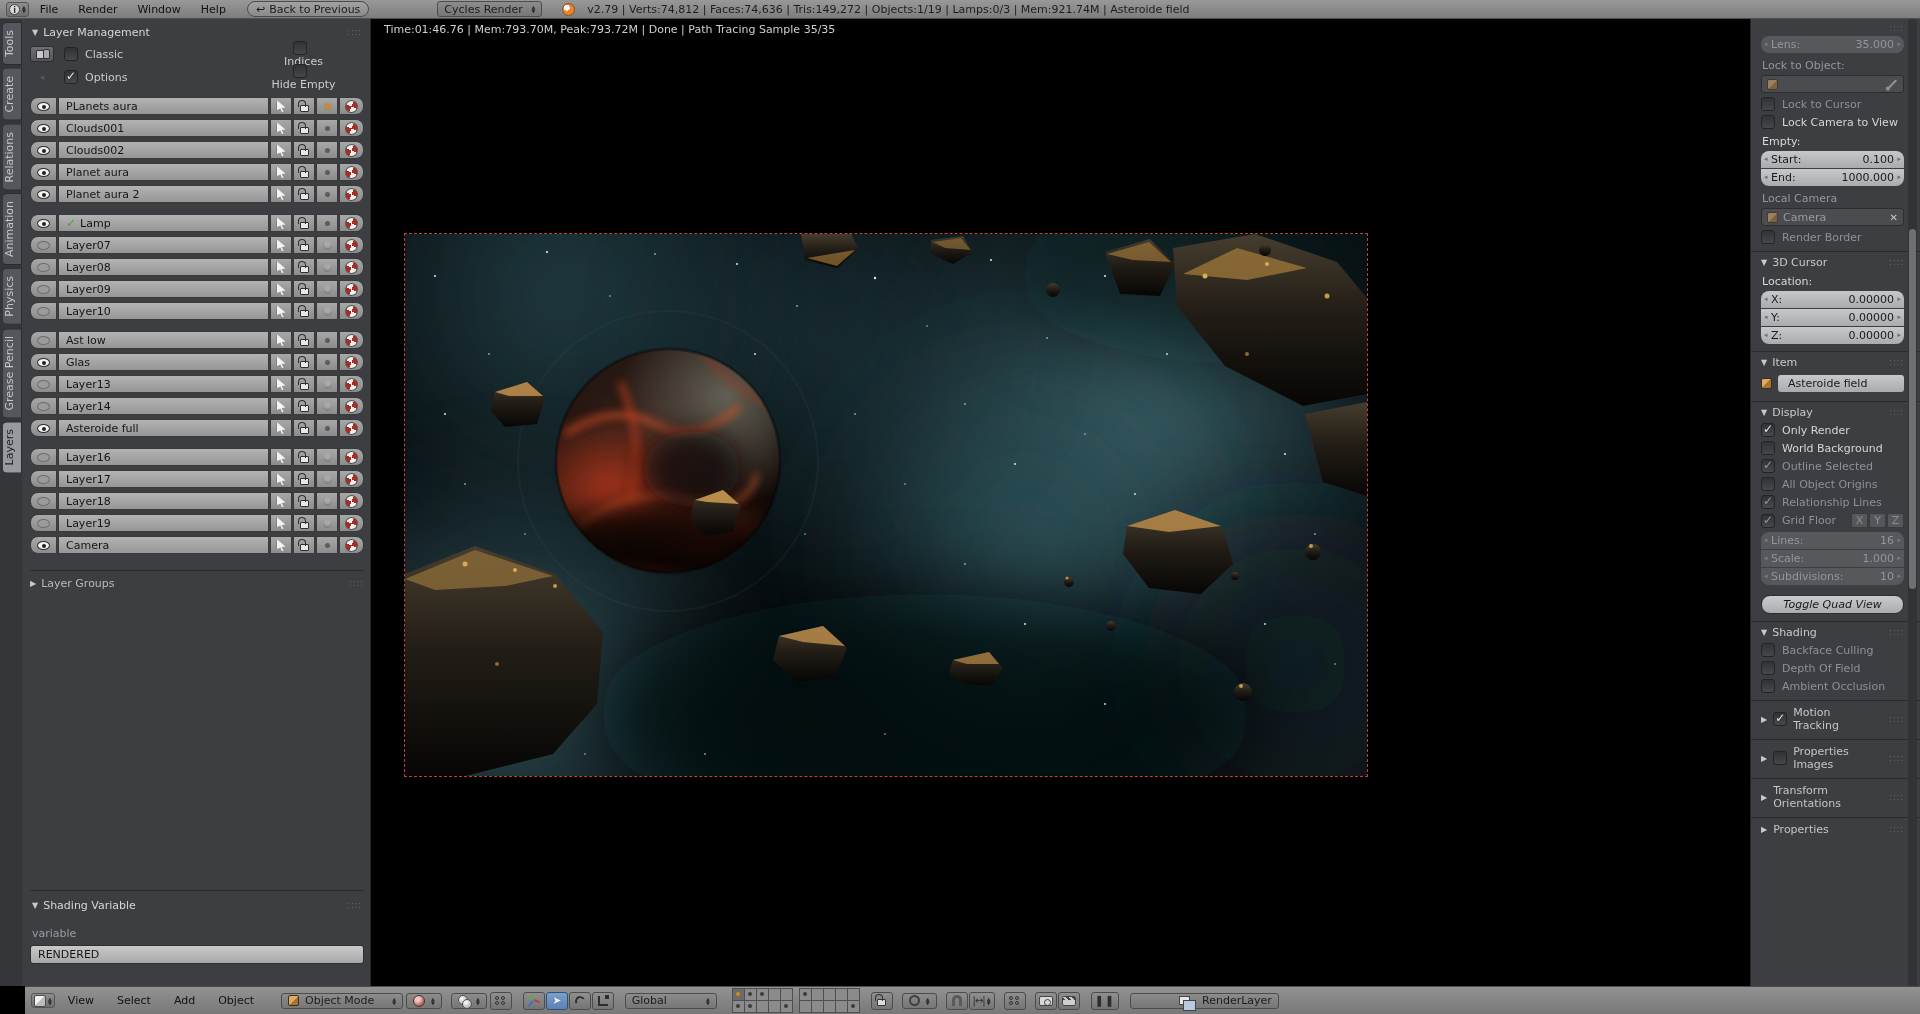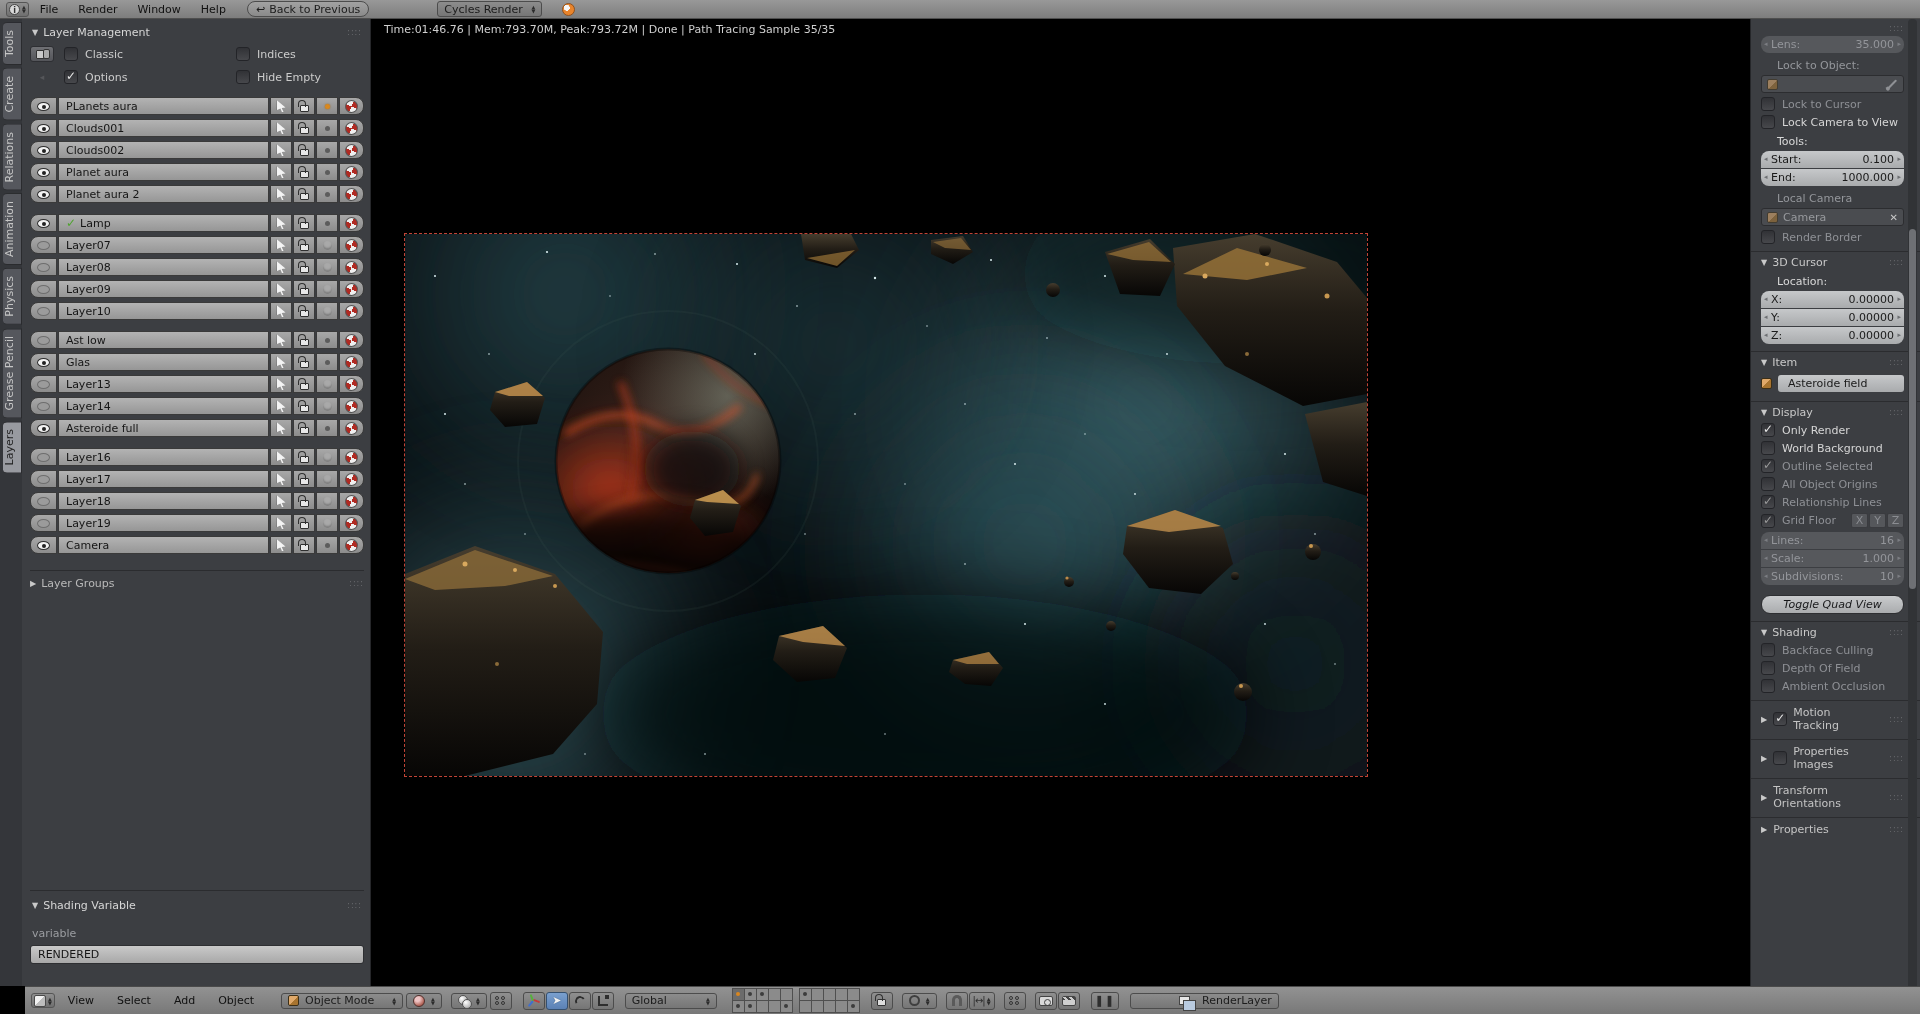--- a/index.html
+++ b/index.html
@@ -50,21 +50,21 @@
   .chk.on::after { content:"✓"; position:absolute; left:1px; top:-2px; color:#e9e9e9; font-size:12px; }
   .chk.on.dim::after { color:#9a9a9a; }
   .olabel { color:#cccccc; margin-left:7px; }
   .layer-tools { width:24px; height:16px; border-radius:3px; margin-right:10px;
                  background:linear-gradient(#6f7074,#54555a); border:1px solid #2e2f33;
                  display:flex; align-items:center; justify-content:center; }
   .img-lock { width:12px; height:9px; background:#c9c9c9; border:1px solid #333; border-radius:1px; position:relative; }
   .img-lock::after { content:""; position:absolute; right:-3px; top:-2px; width:5px; height:8px;
                      border:1px solid #333; border-radius:2px; background:#aaa; }
   .dim-arrow { width:24px; margin-right:10px; color:#55565a; font-size:9px; text-align:center; }
-  .optcol2 { margin-left:auto; display:flex; align-items:center; width:128px; }
+  .optcol2 { margin-left:auto; display:flex; align-items:center; width:128px;flex-direction:column; }
 
   #layerlist { margin-top:9px; }
   .lgroup { margin-bottom:11px; }
   .lrow { display:flex; align-items:center; height:18px; margin-bottom:4px; }
   .eyebtn { width:27px; height:18px; flex:none; border-radius:8px 0 0 8px;
             background:linear-gradient(#a8a8a8,#8c8c8c); border:1px solid #3a3a3a;
             display:flex; align-items:center; justify-content:center; }
   .eye { width:13px; height:9px; border-radius:50%; background:#f2f2f2; border:1px solid #2c2c2c; position:relative; }
   .eye::after { content:""; position:absolute; left:4px; top:2px; width:4px; height:4px; border-radius:50%; background:#222; }
   .eye.closed { background:#9b9b9b; border-color:#6e6e6e; }
@@ -108,21 +108,21 @@
   .slider { height:17px; border-radius:8px; background:#56585c; color:#93959a;
             display:flex; align-items:center; padding:0 10px; position:relative; margin:2px 0; }
   .slider .val { margin-left:auto; }
   .slider .la,.slider .ra { position:absolute; font-size:7px; color:#7c7e83; top:4px; }
   .slider .la { left:3px; } .slider .ra { right:3px; }
   .slider.lit { background:linear-gradient(#c6c8ca,#a9abad); color:#1a1a1a; }
   .slider.lit .la,.slider.lit .ra { color:#6d6f72; }
   .sgroup .slider { border-radius:0; margin:0 0 1px 0; }
   .sgroup .slider:first-child { border-radius:8px 8px 0 0; }
   .sgroup .slider:last-child { border-radius:0 0 8px 8px; }
-  .rlabel { color:#94969b; margin:6px 0 3px 16px; }
+  .rlabel { color:#94969b; margin:6px 0 3px 1px; }
   .rlabel.lit { color:#d8d8d8; }
   .objfield { height:18px; border-radius:3px; background:#4a4c50; border:1px solid #2c2d30;
               display:flex; align-items:center; padding:0 5px; gap:5px; color:#97999d; margin:2px 0; }
   .cube { width:11px; height:11px; flex:none;
           background:linear-gradient(135deg,#e0a96a 0 50%,#a8742f 50% 100%); border:1px solid #3c2f17; border-radius:2px; }
   .cube.dim { opacity:.55; }
   .dropper { margin-left:auto; width:11px; height:2px; background:#8f9195; transform:rotate(-45deg); border-radius:1px; position:relative; }
   .dropper::after { content:""; position:absolute; left:-3px; top:-1px; width:4px; height:4px; border-radius:50%; background:#8f9195; }
   .xclose { margin-left:auto; color:#c9c9c9; font-size:10px; }
   .chkrow { display:flex; align-items:center; gap:7px; margin:4px 0; color:#d6d6d6; }
@@ -198,20 +198,21 @@
   <span class="menu">Help</span>
   <div class="btn-back">
     <span>↩</span>
     <span>Back to Previous</span>
   </div>
   <div class="dd" id="engine-dd">
     <span>Cycles Render</span>
     <span class="spin">▲<br>▼</span>
   </div>
   <span class="blogo"></span>
+  <span id="topstats">v2.79 | Verts:74,812 | Faces:74,636 | Tris:149,272 | Objects:1/19 | Lamps:0/3 | Mem:921.74M | Asteroide field</span>
 </div>
 
 <div id="tabstrip">
   <span class="vtab">Tools</span>
   <span class="vtab">Create</span>
   <span class="vtab">Relations</span>
   <span class="vtab">Animation</span>
   <span class="vtab">Physics</span>
   <span class="vtab">Grease Pencil</span>
   <span class="vtab active">Layers</span>
@@ -856,21 +857,21 @@
     <span class="dropper"></span>
   </div>
   <div class="chkrow dim">
     <span class="chk"></span>
     <span>Lock to Cursor</span>
   </div>
   <div class="chkrow">
     <span class="chk"></span>
     <span>Lock Camera to View</span>
   </div>
-  <div class="rlabel lit">Tools:</div>
+  <div class="rlabel lit">Empty:</div>
   <div class="sgroup">
     <div class="slider lit">
       <span class="la">◂</span>
         <span>Start:</span>
       <span class="val">0.100</span>
         <span class="ra">▸</span>
     </div>
     <div class="slider lit">
       <span class="la">◂</span>
         <span>End:</span>

